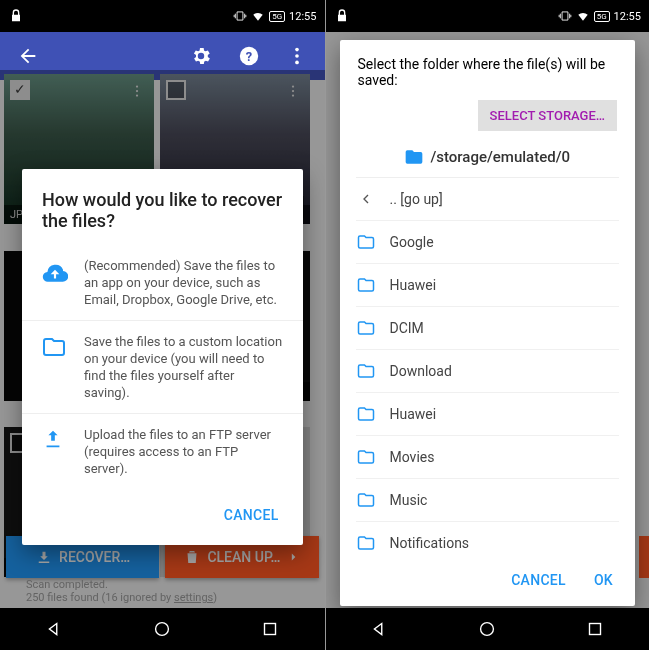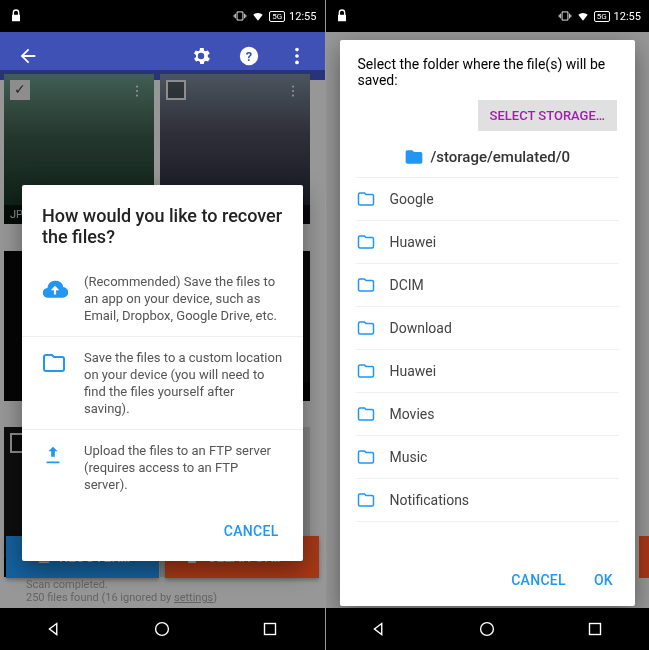--- a/index.html
+++ b/index.html
@@ -45,21 +45,21 @@
   .scaninfo .u { text-decoration:underline; }
 
   
   .navbar { position:absolute; bottom:0; left:0; right:0; height:42px; background:#000; display:flex; align-items:center; justify-content:space-around; }
   .navbar div { width:40px; height:40px; display:flex; align-items:center; justify-content:center; }
 
   
   .scrim { position:absolute; top:70px; left:0; right:0; bottom:42px; background:rgba(0,0,0,.35); }
 
   
-  .dialog { position:absolute; left:22px; right:22px; top:185px; background:#fff; border-radius:2px; box-shadow:0 8px 24px rgba(0,0,0,.4); padding:20px 0 8px; }
+  .dialog { position:absolute; left:22px; right:22px; top:169px; background:#fff; border-radius:2px; box-shadow:0 8px 24px rgba(0,0,0,.4); padding:20px 0 8px; }
   .dialog h3 { font-size:18px; font-weight:500; color:#222; padding:0 20px 14px; }
   .opt { display:flex; gap:14px; padding:12px 20px; border-top:1px solid #eee; }
   .opt:first-of-type { border-top:none; }
   .opt .ico { width:28px; flex-shrink:0; display:flex; align-items:flex-start; padding-top:2px; }
   .opt .txt { font-size:13px; color:#555; line-height:17px; }
   .dlg-actions { display:flex; justify-content:flex-end; padding:10px 14px 6px; }
   .dlg-btn { color:#2196f3; font-weight:500; font-size:14px; padding:8px 10px; letter-spacing:.3px; }
 
   
   .dialog2 { position:absolute; left:14px; right:14px; top:40px; bottom:44px; background:#fff; border-radius:2px; box-shadow:0 8px 24px rgba(0,0,0,.4); display:flex; flex-direction:column; padding:16px 0 6px; }
@@ -355,20 +355,28 @@
     <div class="storage-row">
       <button class="storage-btn">SELECT STORAGE…</button>
     </div>
     <div class="path-row">
       <svg width="20" height="20" viewBox="0 0 24 24">
           <use href="#i-folder-fill"></use>
         </svg>
       <span>/storage/emulated/0</span>
     </div>
     <div class="folder-list">
+      <div class="frow">
+        <div class="fico">
+            <svg width="16" height="16" viewBox="0 0 24 24">
+              <use href="#i-chevl"></use>
+            </svg>
+          </div>
+        <span>.. [go up]</span>
+      </div>
       <div id="folder-rows">
           <div class="frow">
             <div class="fico">
               <svg width="18" height="18" viewBox="0 0 24 24">
                 <path d="M10 4H4a2 2 0 00-2 2v12a2 2 0 002 2h16a2 2 0 002-2V8a2 2 0 00-2-2h-8z" fill="none" stroke="#2196f3" stroke-width="2"></path>
               </svg>
             </div>
             <span>Google</span>
           </div>
           <div class="frow">

